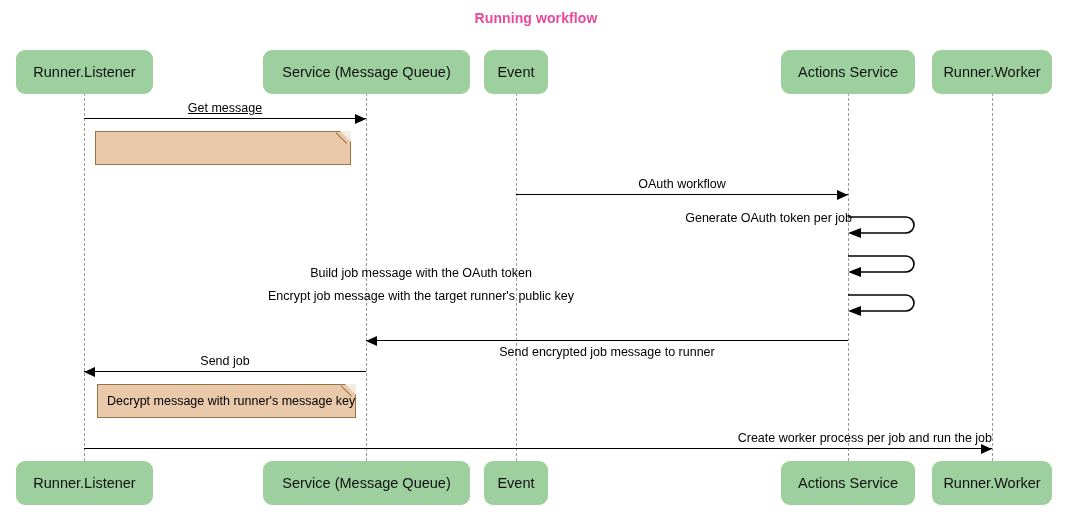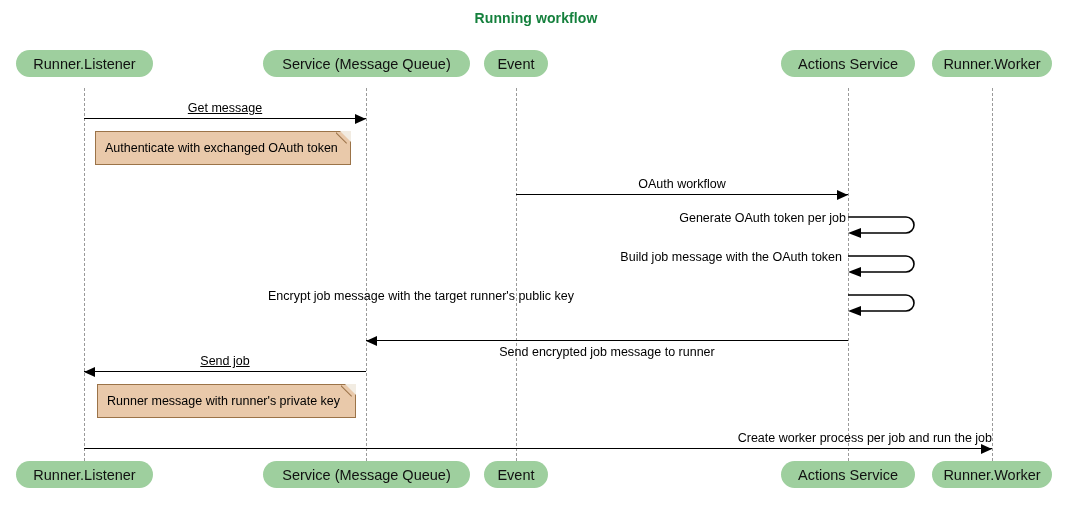--- a/index.html
+++ b/index.html
@@ -19,29 +19,29 @@
     overflow: hidden;
   }
   #diagram-title {
     position: absolute;
     left: 0;
     top: 10px;
     width: 1072px;
     text-align: center;
     font-size: 14px;
     font-weight: bold;
-    color: #15803d;
+    color: #ec4899;
     letter-spacing: 0.1px;
   }
   .participant-box {
     position: absolute;
     box-sizing: border-box;
-    height: 27px;
+    height: 44px;
     background: #9ecf9e;
-    border-radius: 18px;
+    border-radius: 9px;
     display: flex;
     align-items: center;
     justify-content: center;
     font-size: 14.5px;
     color: #111111;
     white-space: nowrap;
   }
   .lifeline {
     position: absolute;
     width: 0;
@@ -173,54 +173,53 @@
       <div class="arrowhead right" style="top: 113.6px; left: 355px;"></div>
       <div class="msg-label" style="left: 84px; width: 282px; top: 101px; text-decoration: underline;">Get message</div>
       <div class="msg-line" style="left: 516px; top: 194px; width: 332px; border-top-color: rgb(0, 0, 0);"></div>
       <div class="arrowhead right" style="top: 189.6px; left: 837px;"></div>
       <div class="msg-label" style="left: 516px; width: 332px; top: 177px;">OAuth workflow</div>
       <div class="msg-line" style="left: 366px; top: 340px; width: 482px; border-top-color: rgb(0, 0, 0);"></div>
       <div class="arrowhead left" style="top: 335.6px; left: 366px;"></div>
       <div class="msg-label" style="left: 366px; width: 482px; top: 323px; margin-top: 22px;">Send encrypted job message to runner</div>
       <div class="msg-line" style="left: 84px; top: 371px; width: 282px; border-top-color: rgb(0, 0, 0);"></div>
       <div class="arrowhead left" style="top: 366.6px; left: 84px;"></div>
-      <div class="msg-label" style="left: 84px; width: 282px; top: 354px; text-decoration: underline;">Send job</div>
+      <div class="msg-label" style="left: 84px; width: 282px; top: 354px;">Send job</div>
       <div class="msg-line" style="left: 84px; top: 448px; width: 908px; border-top-color: rgb(0, 0, 0);"></div>
       <div class="arrowhead right" style="top: 443.6px; left: 981px;"></div>
       <div class="msg-label" style="left: 84px; width: 908px; top: 431px; text-align: right;">Create worker process per job and run the job</div>
     </div>
   <div id="selfcalls-layer">
       <div class="selfcall" style="left: 848px; top: 217px;">
         <svg width="80" height="26">
           <path d="M 0 0 H 58 A 8 8 0 0 1 58 16 H 12" fill="none" stroke="#000000" stroke-width="1.6"></path>
           <polygon points="0,16 13,11 13,21" fill="#000000"></polygon>
         </svg>
       </div>
-      <div class="msg-label" style="left: 4px; width: 848px; text-align: right; padding-right: 6px; box-sizing: border-box; top: 211px;">Generate OAuth token per job</div>
+      <div class="msg-label" style="left: 10px; width: 848px; text-align: right; padding-right: 6px; box-sizing: border-box; top: 211px;">Generate OAuth token per job</div>
       <div class="selfcall" style="left: 848px; top: 256px;">
         <svg width="80" height="26">
           <path d="M 0 0 H 58 A 8 8 0 0 1 58 16 H 12" fill="none" stroke="#000000" stroke-width="1.6"></path>
           <polygon points="0,16 13,11 13,21" fill="#000000"></polygon>
         </svg>
       </div>
-      <div class="msg-label" style="left: 0px; width: 848px; text-align: right; padding-right: 6px; box-sizing: border-box; top: 250px;">Build job message with the OAuth token</div>
+      <div class="msg-label" style="left: 0px; width: 848px; text-align: center; padding-right: 6px; box-sizing: border-box; top: 266px;">Build job message with the OAuth token</div>
       <div class="selfcall" style="left: 848px; top: 295px;">
         <svg width="80" height="26">
           <path d="M 0 0 H 58 A 8 8 0 0 1 58 16 H 12" fill="none" stroke="#000000" stroke-width="1.6"></path>
           <polygon points="0,16 13,11 13,21" fill="#000000"></polygon>
         </svg>
       </div>
       <div class="msg-label" style="left: 0px; width: 848px; padding-right: 6px; box-sizing: border-box; top: 289px;">Encrypt job message with the target runner's public key</div>
     </div>
   <div id="notes-layer">
       <div class="note" style="left: 95px; top: 131px; width: 256px; height: 34px; background: rgb(233, 201, 170); border-color: rgb(155, 115, 72);">
-        <span>Authenticate with exchanged OAuth token</span>
         <span class="note-fold"></span>
         <span class="note-fold-edge"></span>
       </div>
       <div class="note" style="left: 97px; top: 384px; width: 259px; height: 34px; background: rgb(233, 201, 170); border-color: rgb(155, 115, 72);">
-        <span>Runner message with runner's private key</span>
+        <span>Decrypt message with runner's message key</span>
         <span class="note-fold"></span>
         <span class="note-fold-edge"></span>
       </div>
     </div>
 
 </div>
 
 </body></html>

